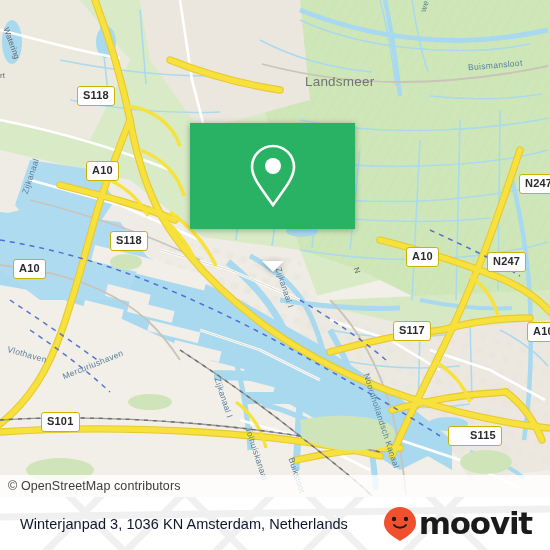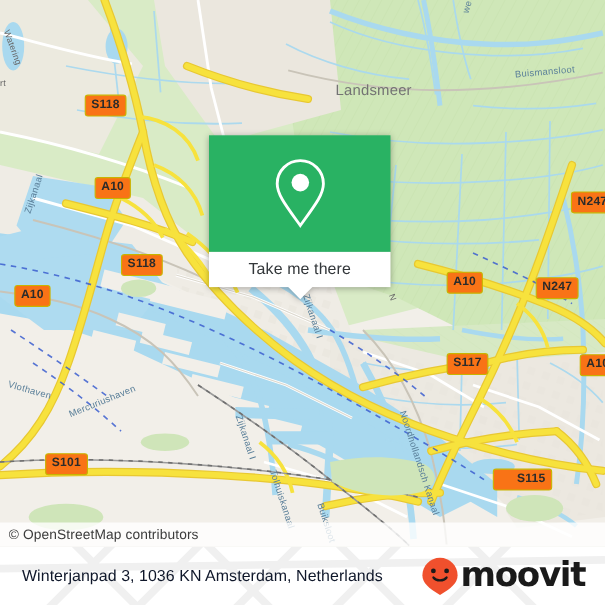--- a/index.html
+++ b/index.html
@@ -46,21 +46,21 @@
   }
   .street-label {
     font-size: 8px;
     color: #666;
     letter-spacing: 0.2px;
   }
 
   
   .shield {
     position: absolute;
-    background: #f97316;
+    background: #ffffff;
     border: 1.2px solid #c9b400;
     border-radius: 3px;
     color: #2b2b2b;
     font-size: 11px;
     font-weight: bold;
     line-height: 1;
     padding: 3px 5px 4px 5px;
     letter-spacing: 0.2px;
     white-space: nowrap;
     font-family: "Liberation Sans", sans-serif;
@@ -397,34 +397,31 @@
     <div class="maplabel street-label" style="left:0px; top:60px;margin-top:11px;">rt</div>
     <div class="maplabel street-label" style="left:360px; top:266px; transform:rotate(70deg); transform-origin:left top;">N</div>
 
     <div class="shield" style="left:77px;  top:86px;">S118</div>
     <div class="shield" style="left:86px;  top:161px;">A10</div>
     <div class="shield" style="left:110px; top:231px;">S118</div>
     <div class="shield" style="left:13px;  top:259px;">A10</div>
     <div class="shield" style="left:519px; top:174px;">N247</div>
     <div class="shield" style="left:406px; top:247px;">A10</div>
     <div class="shield" style="left:487px; top:252px;">N247</div>
-    <div class="shield" style="left:406px; top:321px;">S117</div>
+    <div class="shield" style="left:393px; top:321px;">S117</div>
     <div class="shield" style="left:527px; top:322px;">A10</div>
     <div class="shield" style="left:448px; top:426px;padding-left:21px;">S115</div>
     <div class="shield" style="left:41px;  top:412px;">S101</div>
 
     <div id="callout">
       <div id="callout-head">
         <svg width="54" height="70" viewBox="0 0 54 70">
           <path d="M27 5 C15.4 5, 6 14.4, 6 26 C6 36, 14 46, 27 64 C40 46, 48 36, 48 26 C48 14.4, 38.6 5, 27 5 Z" fill="none" stroke="#ffffff" stroke-width="2.6"></path>
           <circle cx="27" cy="25" r="8" fill="#ffffff"></circle>
         </svg>
-      </div>
-      <div id="callout-body">
-        <span id="callout-label">Take me there</span>
       </div>
       <div id="callout-tail"></div>
     </div>
 
     <div id="attribution">© OpenStreetMap contributors</div>
   </div>
 
   <div id="footer">
     <svg id="footer-watermark" viewBox="0 0 550 53">
       <g stroke="#f0f0f0" stroke-width="7" fill="none">

